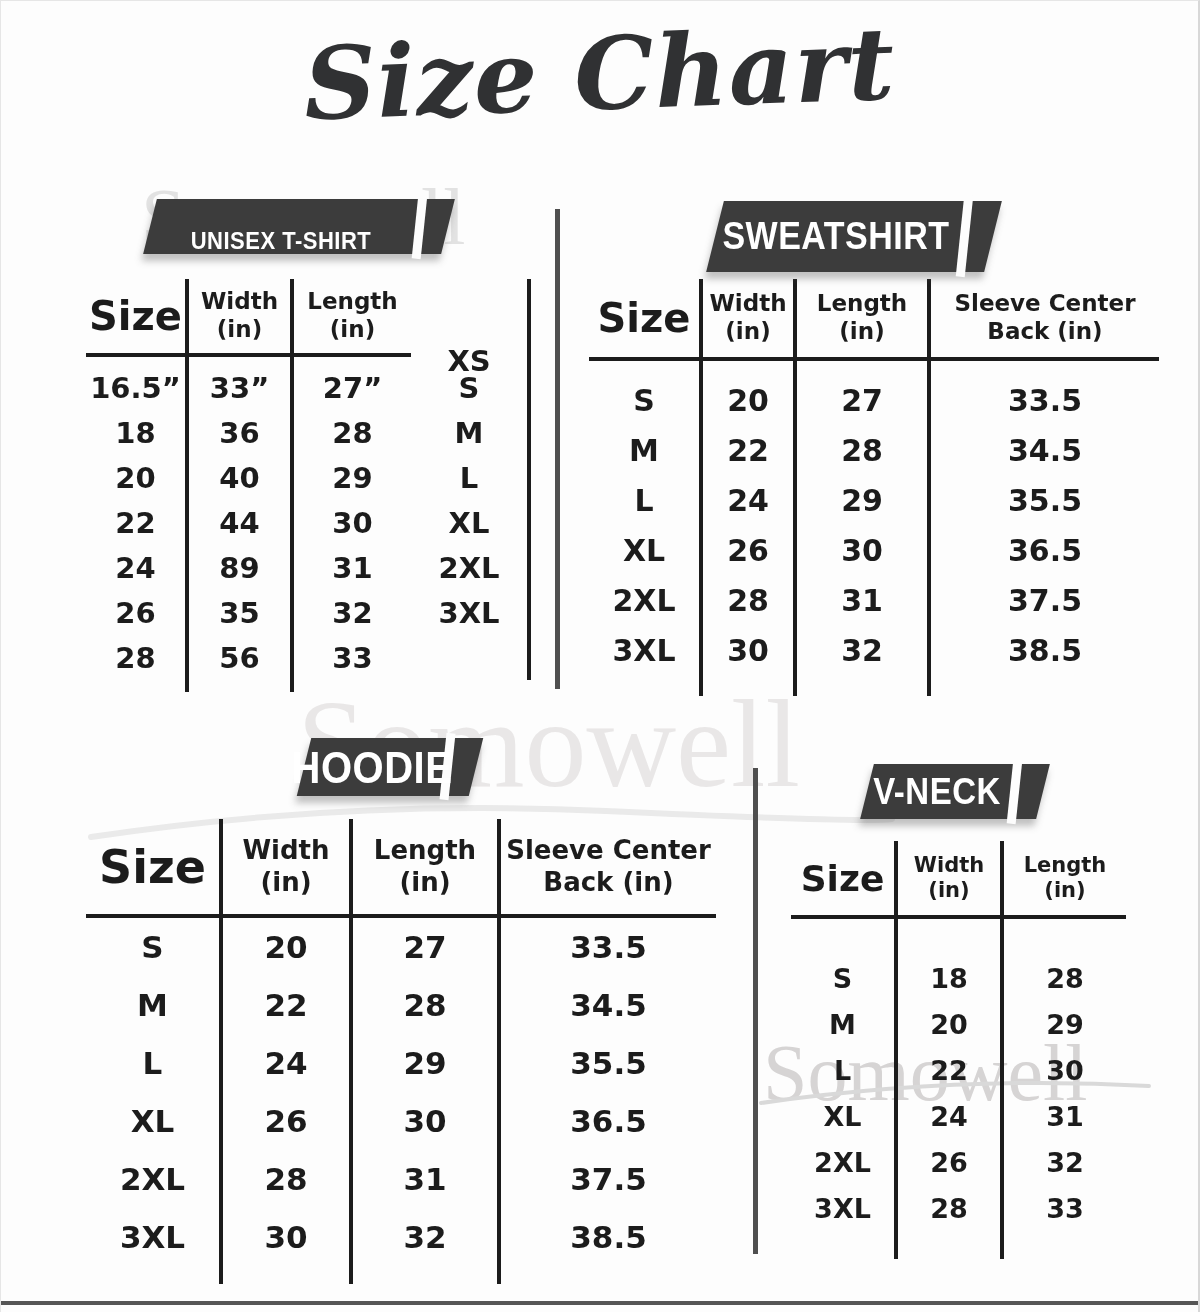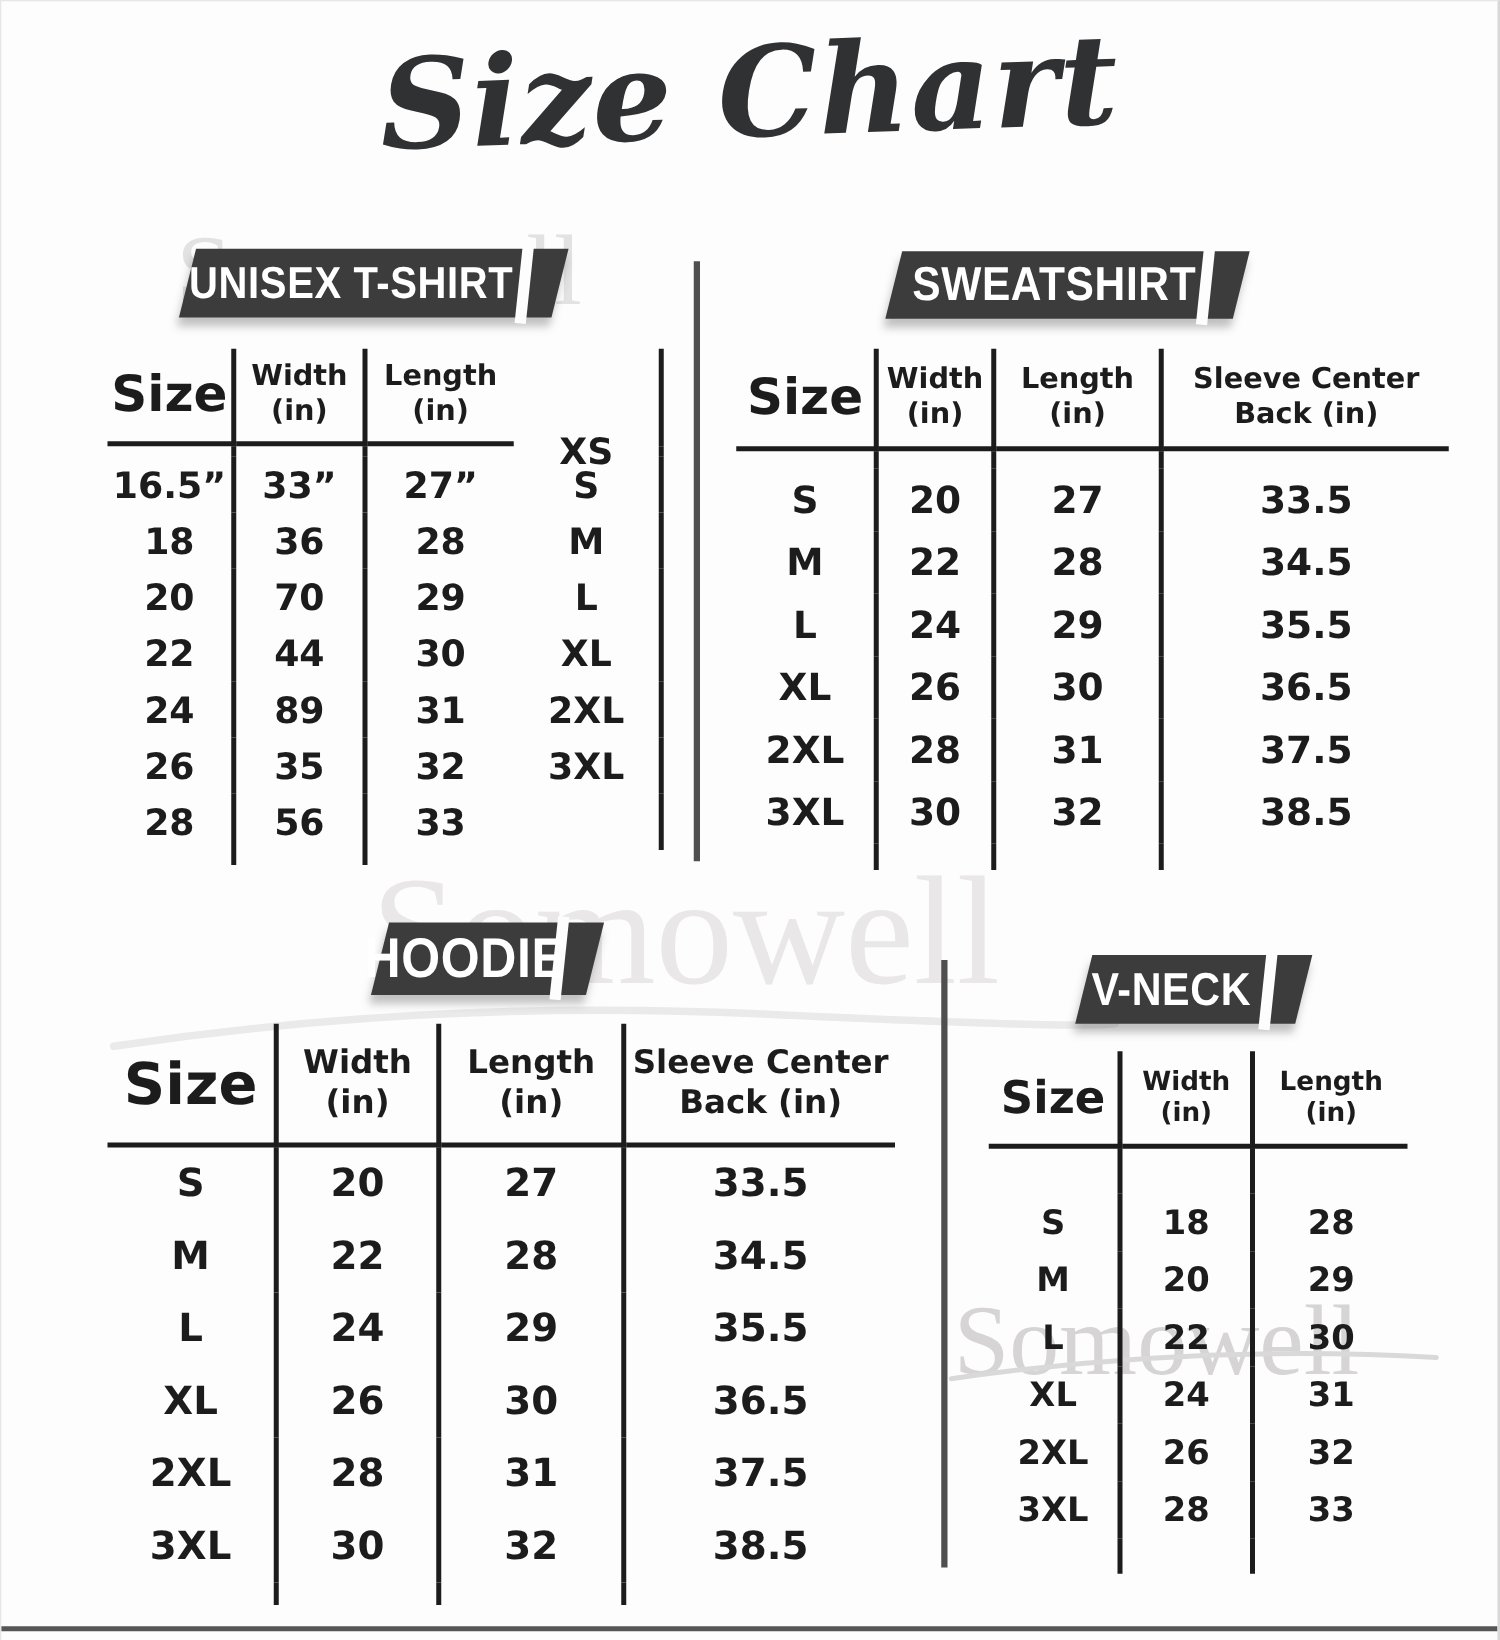--- a/index.html
+++ b/index.html
@@ -23,22 +23,22 @@
   .swoosh3{left:756px;top:1068px;}
 
   
   .ribbon{position:absolute;z-index:3;display:flex;align-items:center;justify-content:center;}
   .ribbon .bg{position:absolute;inset:0;background:#3c3c3c;transform:skewX(-14deg);
               box-shadow:0 7px 7px rgba(80,80,80,.35);}
   .ribbon .slash{position:absolute;top:-8%;bottom:-8%;right:24px;width:9px;background:#fdfdfd;
                  transform:rotate(6deg);}
   .ribbon .txt{position:relative;font-family:"Liberation Sans",sans-serif;font-weight:bold;color:#ffffff;
                letter-spacing:.5px;padding-right:36px;white-space:nowrap;transform:scaleY(1.12);}
-  .rb-tshirt{left:149px;top:198px;width:298px;height:55px;font-size:32px;}
-  .rb-sweat {left:714px;top:200px;width:278px;height:54px;font-size:34px;justify-content:flex-end;}
+  .rb-tshirt{left:149px;top:198px;width:298px;height:55px;font-size:22px;align-items:flex-end;}
+  .rb-sweat {left:714px;top:200px;width:278px;height:71px;font-size:34px;}
   .rb-hoodie{left:303px;top:737px;width:172px;height:58px;font-size:40px;}
   .rb-vneck {left:866px;top:763px;width:176px;height:55px;font-size:33px;}
 
   
   .vdiv{position:absolute;z-index:2;width:5px;background:#4f4f4f;}
   .vdiv1{left:554px;top:208px;height:480px;}
   .vdiv2{left:752px;top:767px;height:486px;}
 
   
   .grid{position:absolute;z-index:2;display:grid;font-weight:bold;}
@@ -125,21 +125,21 @@
     <div class="c br">33”</div>
     <div class="c">27”</div>
 
     <div class="c br">S</div>
     <div class="c br">18</div>
     <div class="c br">36</div>
     <div class="c">28</div>
 
     <div class="c br">M</div>
     <div class="c br">20</div>
-    <div class="c br">70</div>
+    <div class="c br">40</div>
     <div class="c">29</div>
 
     <div class="c br">L</div>
     <div class="c br">22</div>
     <div class="c br">44</div>
     <div class="c">30</div>
 
     <div class="c br">XL</div>
     <div class="c br">24</div>
     <div class="c br">89</div>

